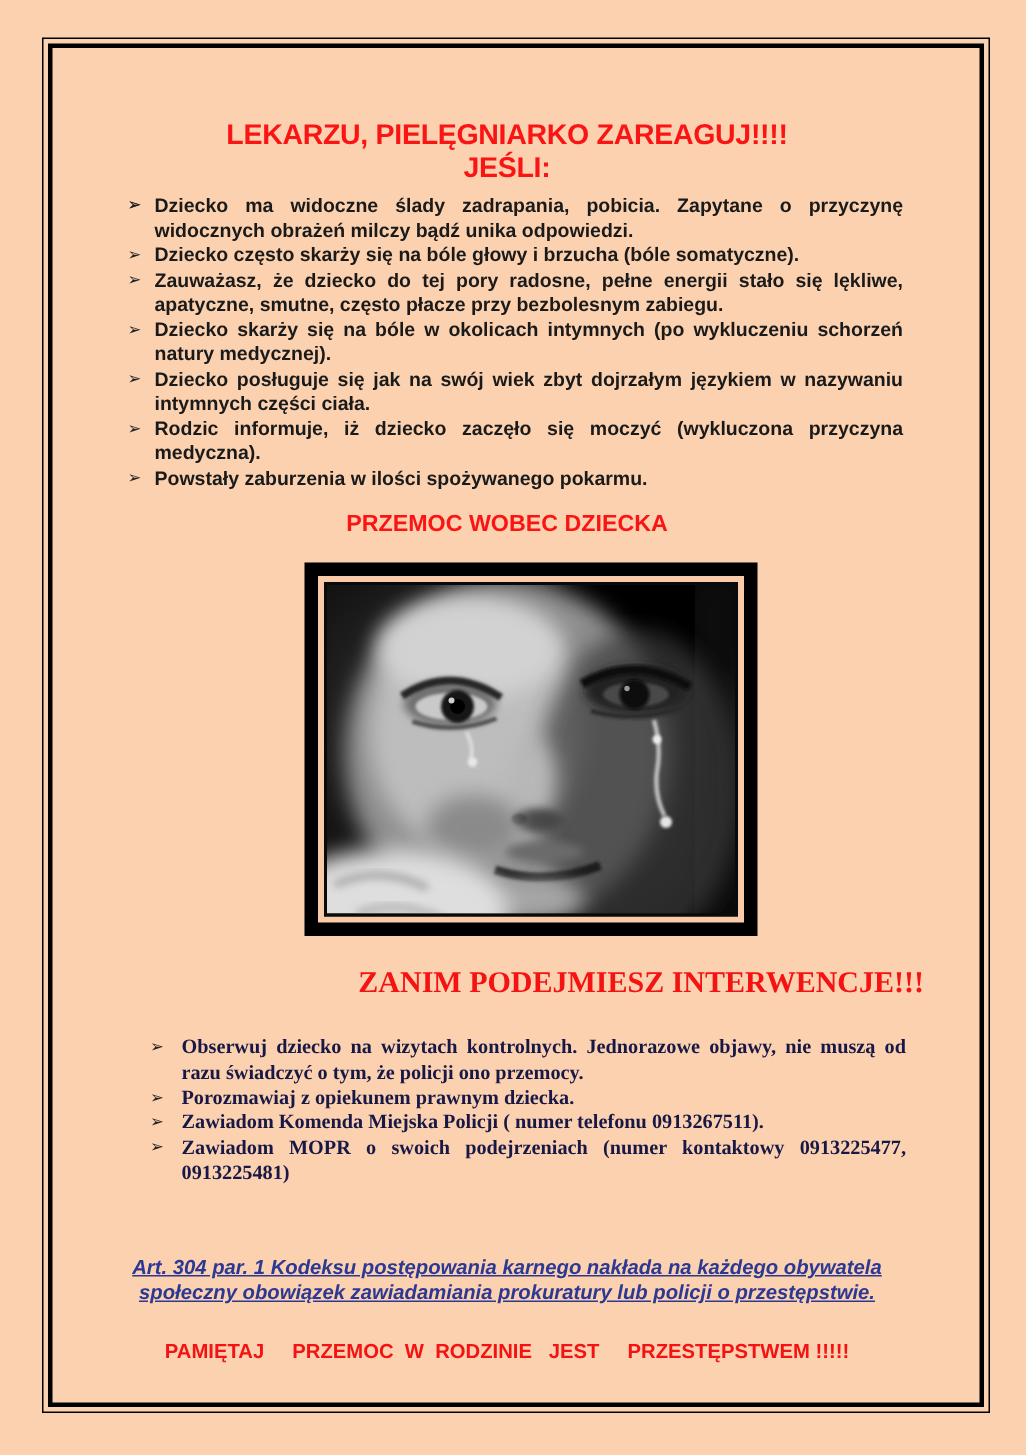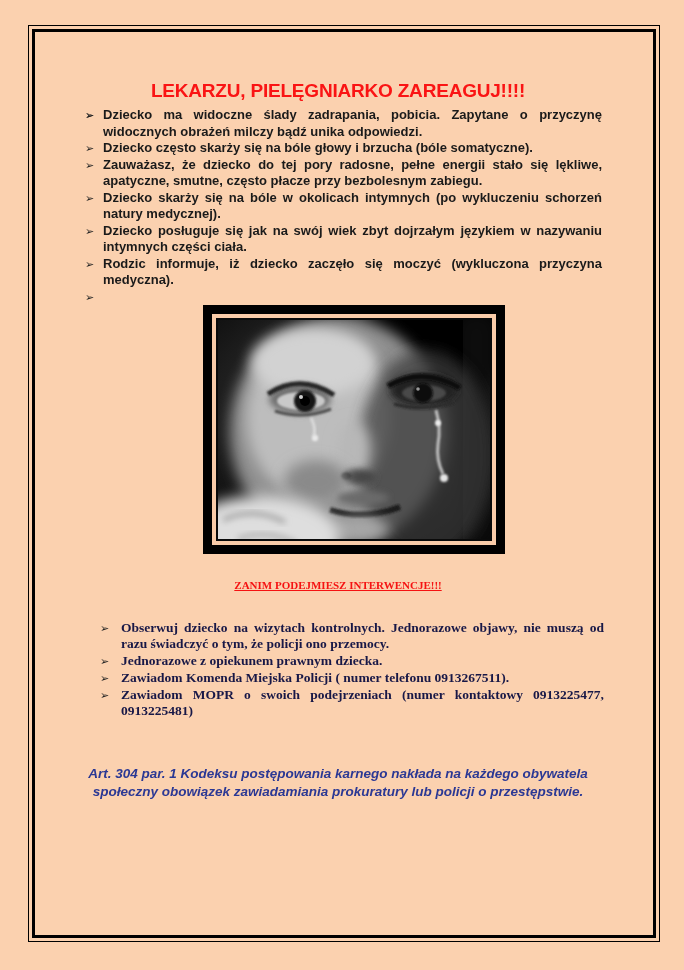--- a/index.html
+++ b/index.html
@@ -91,27 +91,26 @@
   .photo-inner {
     width: 100%; height: 100%;
     border: 2px solid #0a0a0a;
     box-sizing: border-box;
     background: #111;
     overflow: hidden;
   }
   .photo-inner svg { display: block; width: 100%; height: 100%; }
   .intervention-heading {
     margin: 22px 0 0 0;
-    text-align: center;
+    text-align: right;
     font-family: "Liberation Serif", "DejaVu Serif", serif;
     color: #f51212;
-    font-size: 11px;
+    font-size: 20px;
     line-height: 19px;
     font-weight: bold;
-    text-decoration: underline;
   }
   
   ul.interventions {
     list-style: none;
     margin: 25px 0 0 0;
     padding: 0 12px 0 40px;
     font-family: "Liberation Serif", "DejaVu Serif", serif;
     color: #181847;
     font-size: 13.5px;
     line-height: 16.8px;
@@ -132,20 +131,21 @@
   }
   .legal-note {
     margin: 45px 0 0 0;
     padding: 0 2px;
     text-align: center;
     color: #2b3894;
     font-size: 13.5px;
     line-height: 17.5px;
     font-weight: bold;
     font-style: italic;
+    text-decoration: underline;
   }
   .footer-warning {
     margin: 21px 0 0 0;
     text-align: center;
     color: #f51212;
     font-size: 13.5px;
     line-height: 17px;
     font-weight: bold;
     white-space: pre;
   }
@@ -154,33 +154,35 @@
 <body>
 
 <div class="page">
   <div class="border-outer"></div>
   <div class="border-inner"></div>
 
   <div class="content">
 
     <h1 class="title">
       <span class="line">LEKARZU, PIELĘGNIARKO ZAREAGUJ!!!!</span>
+      <span class="line">JEŚLI:</span>
     </h1>
 
     <ul class="symptoms">
       <li><span class="bullet">➢</span></li>
       <li><span class="bullet">➢</span><span>Dziecko ma widoczne ślady zadrapania, pobicia. Zapytane o przyczynę widocznych obrażeń milczy bądź unika odpowiedzi.</span></li>
       <li><span class="bullet">➢</span><span>Dziecko często skarży się na bóle głowy i brzucha (bóle somatyczne).</span></li>
       <li><span class="bullet">➢</span><span>Zauważasz, że dziecko do tej pory radosne, pełne energii stało się lękliwe, apatyczne, smutne, często płacze przy bezbolesnym zabiegu.</span></li>
       <li><span class="bullet">➢</span><span>Dziecko skarży się na bóle w okolicach intymnych (po wykluczeniu schorzeń natury medycznej).</span></li>
       <li><span class="bullet">➢</span><span>Dziecko posługuje się jak na swój wiek zbyt dojrzałym językiem w nazywaniu intymnych części ciała.</span></li>
       <li><span class="bullet">➢</span><span>Rodzic informuje, iż dziecko zaczęło się moczyć (wykluczona przyczyna medyczna).</span></li>
-      <li><span class="bullet">➢</span></li>
+      <li><span class="bullet">➢</span><span>Powstały zaburzenia w ilości spożywanego pokarmu.</span></li>
     </ul>
 
+    <h2 class="photo-heading">PRZEMOC WOBEC DZIECKA</h2>
 
     <div class="photo-frame">
       <div class="photo-mat">
         <div class="photo-inner">
           <svg viewBox="0 0 272 219" preserveAspectRatio="none" role="img" aria-label="black and white photo of a crying baby">
             <defs>
               <radialGradient id="bgGrad" cx="40%" cy="40%" r="80%">
                 <stop offset="0%" stop-color="#3c3c3c"></stop>
                 <stop offset="70%" stop-color="#121212"></stop>
                 <stop offset="100%" stop-color="#000000"></stop>
@@ -241,22 +243,23 @@
             <path d="M 20 219 q 28 -10 58 4" stroke="#ababab" stroke-width="4" fill="none" filter="url(#mid)"></path>
           </svg>
         </div>
       </div>
     </div>
 
     <h2 class="intervention-heading">ZANIM PODEJMIESZ INTERWENCJE!!!</h2>
 
     <ul class="interventions">
       <li><span class="bullet">➢</span><span>Obserwuj dziecko na wizytach kontrolnych. Jednorazowe objawy, nie muszą od razu świadczyć o tym, że policji ono przemocy.</span></li>
-      <li><span class="bullet">➢</span><span>Jednorazowe z opiekunem prawnym dziecka.</span></li>
+      <li><span class="bullet">➢</span><span>Porozmawiaj z opiekunem prawnym dziecka.</span></li>
       <li><span class="bullet">➢</span><span>Zawiadom Komenda Miejska Policji ( numer telefonu 0913267511).</span></li>
       <li><span class="bullet">➢</span><span>Zawiadom MOPR o swoich podejrzeniach (numer kontaktowy 0913225477, 0913225481)</span></li>
     </ul>
 
     <p class="legal-note">Art. 304 par. 1 Kodeksu postępowania karnego nakłada na każdego obywatela społeczny obowiązek zawiadamiania prokuratury lub policji o przestępstwie.</p>
 
+    <p class="footer-warning">PAMIĘTAJ     PRZEMOC  W  RODZINIE   JEST     PRZESTĘPSTWEM !!!!!</p>
 
   </div>
 </div>
 
 </body></html>

